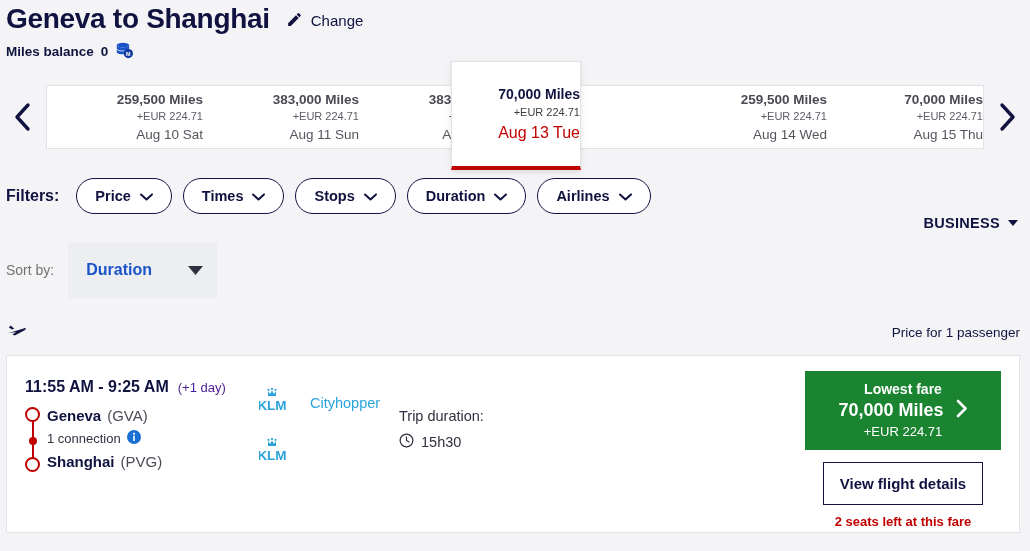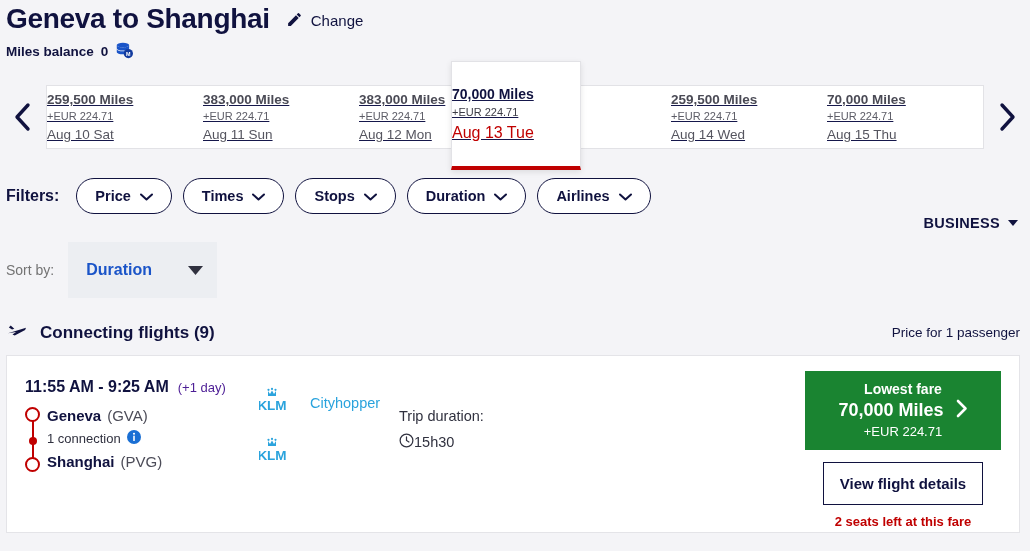--- a/index.html
+++ b/index.html
@@ -43,22 +43,22 @@
     cursor: pointer; background: transparent;
   }
   .arrow svg { display: block; }
   .strip {
     position: relative; flex: 1 1 auto; height: 64px;
     background: #fff; border: 1px solid #e2e2e6;
     display: flex; align-items: stretch;
   }
   .date-cell {
     flex: 1 1 0; display: flex; flex-direction: column;
-    align-items: flex-start; justify-content: center; gap: 3px;
-    cursor: pointer; position: relative; text-decoration: underline;
+    align-items: flex-end; justify-content: center; gap: 3px;
+    cursor: pointer; position: relative;
   }
   .date-miles { font-size: 13.5px; font-weight: bold; color: #4a4a55; }
   .date-eur { font-size: 11px; color: #5c5c66; }
   .date-day { font-size: 13.5px; color: #55555f; margin-top: 2px; }
 
   .date-cell.selected {
     position: absolute; top: -25px; bottom: -22px;
     left: 404px; width: 130px;
     background: #fff;
     border: 1px solid #e2e2e6;
@@ -150,21 +150,21 @@
   .conn-text { font-size: 13px; color: #30313f; }
   .info-icon { display: block; }
 
   .airlines { flex: 0 0 140px; padding-top: 8px; }
   .airline-row { display: flex; align-items: center; gap: 9px; margin-bottom: 16px; }
   .klm-mark { display: block; }
   .cityhopper-text { font-size: 14.5px; color: #2aa3dd; }
 
   .duration-block { flex: 0 0 230px; padding-top: 30px; }
   .duration-label { font-size: 14.5px; color: #30313f; }
-  .duration-value-row { display: flex; align-items: center; margin-top: 9px; }
+  .duration-value-row { display: flex; align-items: center; gap: 7px; margin-top: 9px; }
   .duration-value { font-size: 14.5px; color: #30313f; }
 
   .cta-col {
     position: absolute; right: 18px; top: 15px;
     width: 196px; display: flex; flex-direction: column; align-items: center;
   }
   .fare-button {
     width: 196px; height: 79px; background: #1a8431; color: #fff;
     display: flex; flex-direction: column; align-items: center; justify-content: center;
     cursor: pointer; gap: 2px;
@@ -332,21 +332,20 @@
   </div>
 
   <div class="section-row">
     <div class="section-left">
       <span>
         <svg width="22" height="18" viewBox="0 0 24 20">
             <path d="M2 12.5 L22 6.5 L21 9 L9.5 15 L7 14 L11 11 L5.5 12 Z" fill="#10123f"></path>
             <path d="M5 4 L9 7.5 L6.5 8.3 L3 6 Z" fill="#10123f"></path>
           </svg>
       </span>
-      <span class="section-title">Connecting flights (9)</span>
     </div>
     <div class="pax-note">Price for 1 passenger</div>
   </div>
 
   <div class="flight-card">
 
     <div class="itinerary">
       <div class="times-line">
         <span class="times">11:55 AM - 9:25 AM</span>
         <span class="day-offset">(+1 day)</span>

